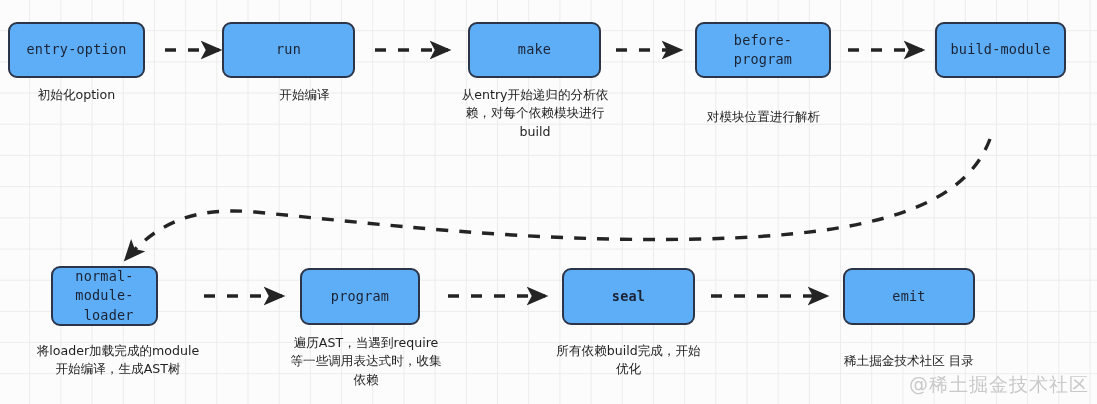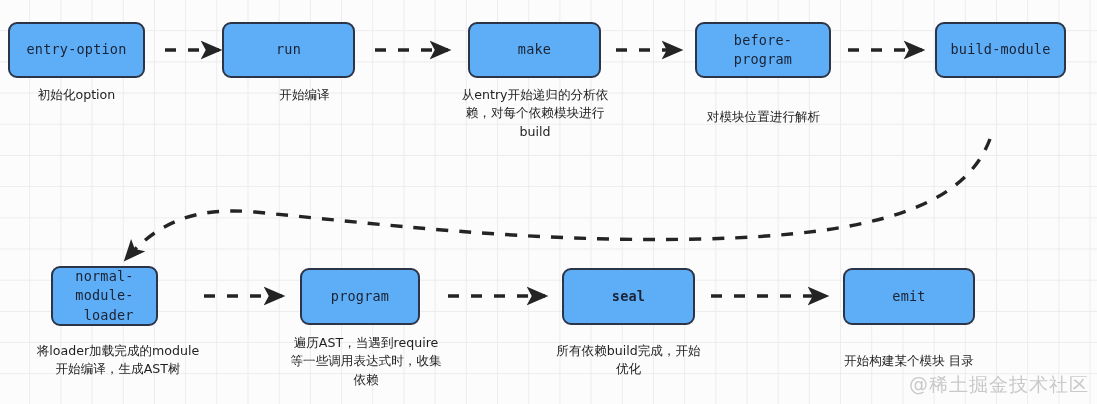--- a/index.html
+++ b/index.html
@@ -126,17 +126,17 @@
   <div class="node" style="left:300px; top:268px; width:120px; height:57px;">program</div>
   <div class="caption" style="left:281px; top:334px; width:170px;">遍历AST，当遇到require
 等一些调用表达式时，收集
 依赖</div>
 
   <div class="node" style="left:562px; top:268px; width:133px; height:57px;font-weight:bold;">seal</div>
   <div class="caption" style="left:546px; top:342px; width:165px;">所有依赖build完成，开始
 优化</div>
 
   <div class="node" style="left:843px; top:268px; width:132px; height:57px;">emit</div>
-  <div class="caption" style="left:829px; top:352px; width:160px;">开始构建某个模块 目录</div>
+  <div class="caption" style="left:829px; top:352px; width:160px;">稀土掘金技术社区 目录</div>
 
   <div class="watermark">@稀土掘金技术社区</div>
 
 </div>
 
 </body></html>

